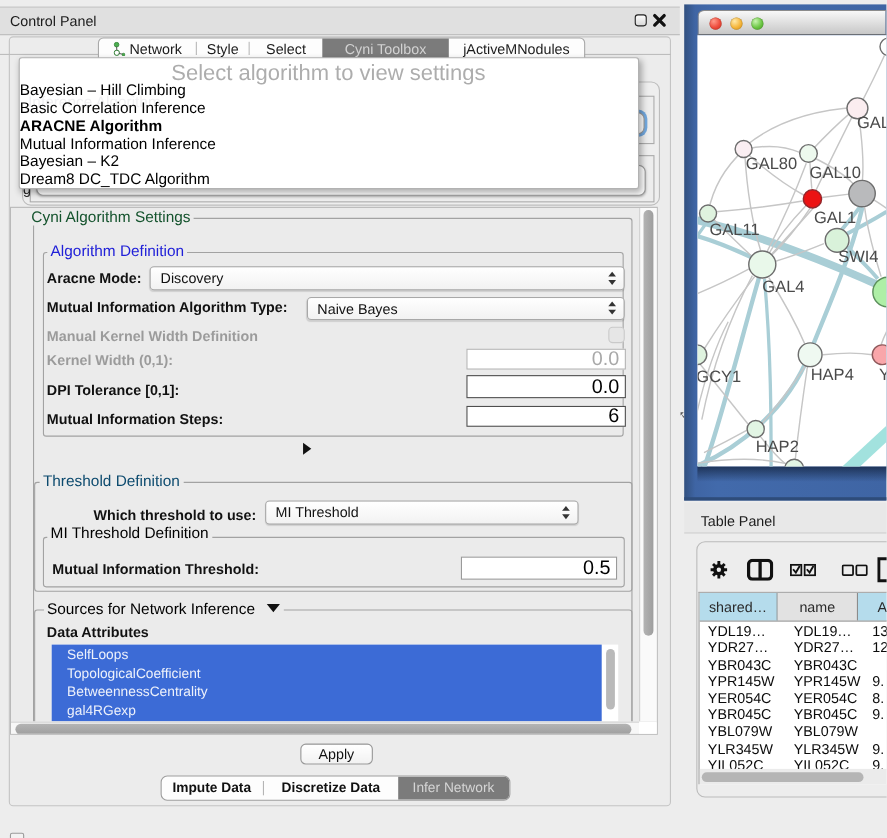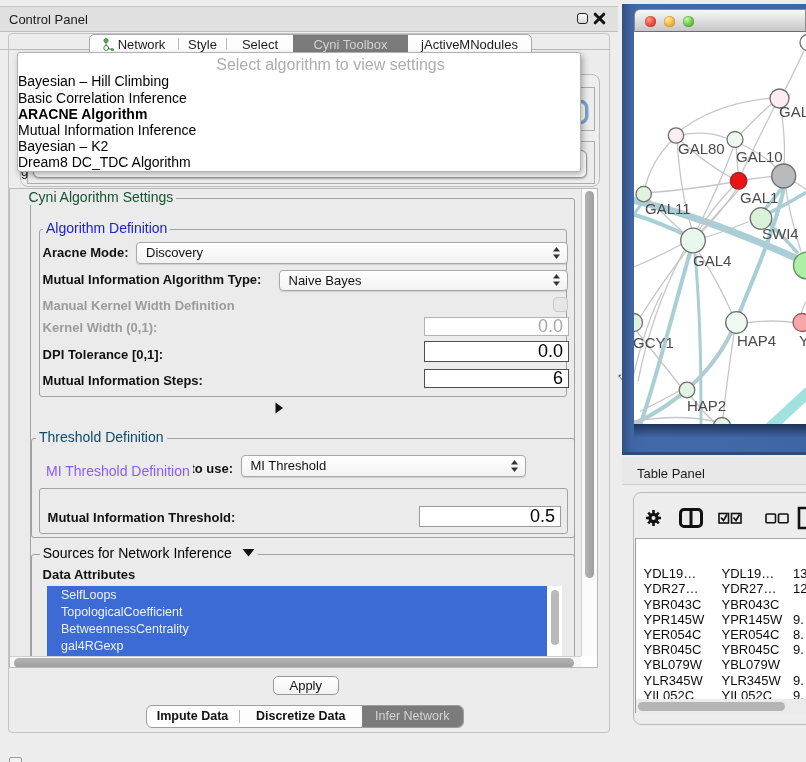--- a/index.html
+++ b/index.html
@@ -98,21 +98,21 @@
     <span class="gtitle" style="left:26px;top:240px;color:#0c4a6e;">Threshold Definition</span>
 
     <div class="lbl" style="position:absolute;left:63px;top:272px;width:160px;text-align:right;">Which threshold to use:</div>
     <div class="combo" style="left:230.5px;top:266px;width:285px;height:21.6px;">MI Threshold
       <svg class="carets" viewBox="0 0 9 14">
           <path d="M4.5 1 L8 5.4 L1 5.4 Z" fill="#333"></path>
           <path d="M4.5 13 L8 8.6 L1 8.6 Z" fill="#333"></path>
         </svg></div>
 
     <div class="group" style="left:29px;top:299px;width:529px;height:46px;"></div>
-    <span class="gtitle" style="left:33px;top:274px;color:#8b5cf6;">MI Threshold Definition</span>
+    <span class="gtitle" style="left:33px;top:287px;color:#000000;">MI Threshold Definition</span>
 
     <div class="lbl" style="position:absolute;left:37.6px;top:320.5px;">Mutual Information Threshold:</div>
     <div class="field" style="left:409px;top:316.5px;width:142px;height:21.5px;border:1px solid #9a9a9a;">0.5</div>
 
     <div class="group" style="left:21px;top:364.5px;width:544px;height:112px;"></div>
     <span class="gtitle" style="left:29.7px;top:355.5px;color:#000000;display:flex;align-items:center;gap:10px;">Sources for Network Inference
       <svg width="13" height="9" viewBox="0 0 13 9">
           <path d="M0.5 1 L12.5 1 L6.5 8.5 Z" fill="#111"></path>
         </svg></span>
     <div class="lbl" style="position:absolute;left:32.6px;top:377.5px;">Data Attributes</div>
@@ -133,21 +133,21 @@
 <div class="abs" style="left:273px;top:675.5px;width:65.5px;height:19.5px;background:linear-gradient(#ffffff,#f2f2f2);border:1px solid #999;border-radius:5px;display:flex;align-items:center;justify-content:center;font-size:13px;color:#111;">Apply</div>
 
 <div class="abs" style="left:145.5px;top:704.5px;height:23.2px;display:flex;font-size:12.5px;font-weight:bold;border:1px solid #9e9e9e;border-radius:6px;overflow:hidden;background:#fdfdfd;">
   <div style="width:92px;display:flex;align-items:center;justify-content:center;color:#111;">Impute Data</div>
   <div style="width:1px;background:#b5b5b5;margin:4px 0;"></div>
   <div style="width:122.5px;display:flex;align-items:center;justify-content:center;color:#111;text-align:right;">Discretize Data</div>
   <div style="width:100.5px;display:flex;align-items:center;justify-content:center;background:#7b7b7b;color:#d4d4d4;font-weight:normal;">Infer Network</div>
 </div>
 
 <div class="abs" style="left:16.5px;top:52px;width:564px;height:120px;background:#fff;border:1px solid #b2b2b2;border-radius:3px;box-shadow:2px 3px 6px rgba(0,0,0,0.30);z-index:5;">
-  <div style="position:absolute;left:0;top:2.5px;width:100%;text-align:center;font-size:16px;color:#adadad;margin-left:32px;">Select algorithm to view settings</div>
+  <div style="position:absolute;left:0;top:2.5px;width:100%;text-align:center;font-size:20px;color:#adadad;">Select algorithm to view settings</div>
   <div style="position:absolute;left:8px;top:31px;font-size:14px;color:#f0f0f2;">Inference Algorithm</div>
   <div style="position:absolute;left:0.5px;top:20.4px;font-size:14px;line-height:16.2px;color:#000;white-space:nowrap;">Bayesian – Hill Climbing<br>Basic Correlation Inference<br><b>ARACNE Algorithm</b><br>Mutual Information Inference<br>Bayesian – K2<br>Dream8 DC_TDC Algorithm</div>
 </div>
 
 <div class="abs" style="left:622px;top:4px;width:184px;height:451px;background:linear-gradient(90deg,#31507f 0px,#3f65a4 10px,#426aab 30px,#3f65a4 100%);"></div>
 <div class="abs" style="left:634px;top:424.4px;width:172px;height:14px;background:linear-gradient(rgba(12,24,46,0.65),rgba(12,24,46,0));"></div>
 <div class="abs" style="left:622px;top:452px;width:184px;height:3px;background:#2e4c7a;"></div>
 
 <div class="abs" style="left:634px;top:9px;width:172px;height:22.5px;background:linear-gradient(#f8f8f8,#c7c7c7);border:1px solid #8b8b8b;border-bottom:1px solid #6f6f6f;border-radius:6px 0 0 0;"></div>
 <div class="abs" style="left:644.5px;top:15.5px;width:11px;height:11px;border-radius:50%;background:radial-gradient(circle at 35% 30%,#ff9a8a,#ee4b3c 55%,#c33425);box-shadow:inset 0 0 1px #8a1d12;"></div>
@@ -277,20 +277,25 @@
       <rect x="1" y="1" width="9.5" height="8.8" rx="1"></rect>
       <rect x="13.5" y="1" width="9.5" height="8.8" rx="1"></rect>
     </g>
 </svg>
 <svg class="abs" style="left:797px;top:506px;" width="20" height="24" viewBox="0 0 20 24">
   <path d="M2 2 L12 2 L18 8 L18 22 L2 22 Z" fill="none" stroke="#111" stroke-width="2.6"></path>
   <path d="M12 2 L12 8 L18 8" fill="none" stroke="#111" stroke-width="2"></path>
 </svg>
 
 <div class="abs" style="left:634.5px;top:537.5px;width:172px;height:175.5px;border-left:1px solid #9a9a9a;border-top:1px solid #a5a5a5;background:#fff;overflow:hidden;">
+  <div style="position:absolute;left:0;top:0;height:26px;width:100%;display:flex;border-bottom:1.5px solid #777;font-size:13px;color:#2a2a2a;">
+    <div style="width:74px;background:#b5dcec;border-right:1px solid #8c8c8c;display:flex;align-items:center;justify-content:center;">shared…</div>
+    <div style="width:75px;background:#e2e2e2;border-right:1px solid #8c8c8c;display:flex;align-items:center;justify-content:center;">name</div>
+    <div style="flex:1;background:#b5dcec;padding-left:18px;display:flex;align-items:center;">A</div>
+  </div>
   <div style="position:absolute;left:0;top:27.7px;font-size:13px;color:#0c0c0c;line-height:15.2px;">
     <div style="position:absolute;left:8px;top:0;white-space:pre;">YDL19…
 YDR27…
 YBR043C
 YPR145W
 YER054C
 YBR045C
 YBL079W
 YLR345W
 YIL052C</div>

